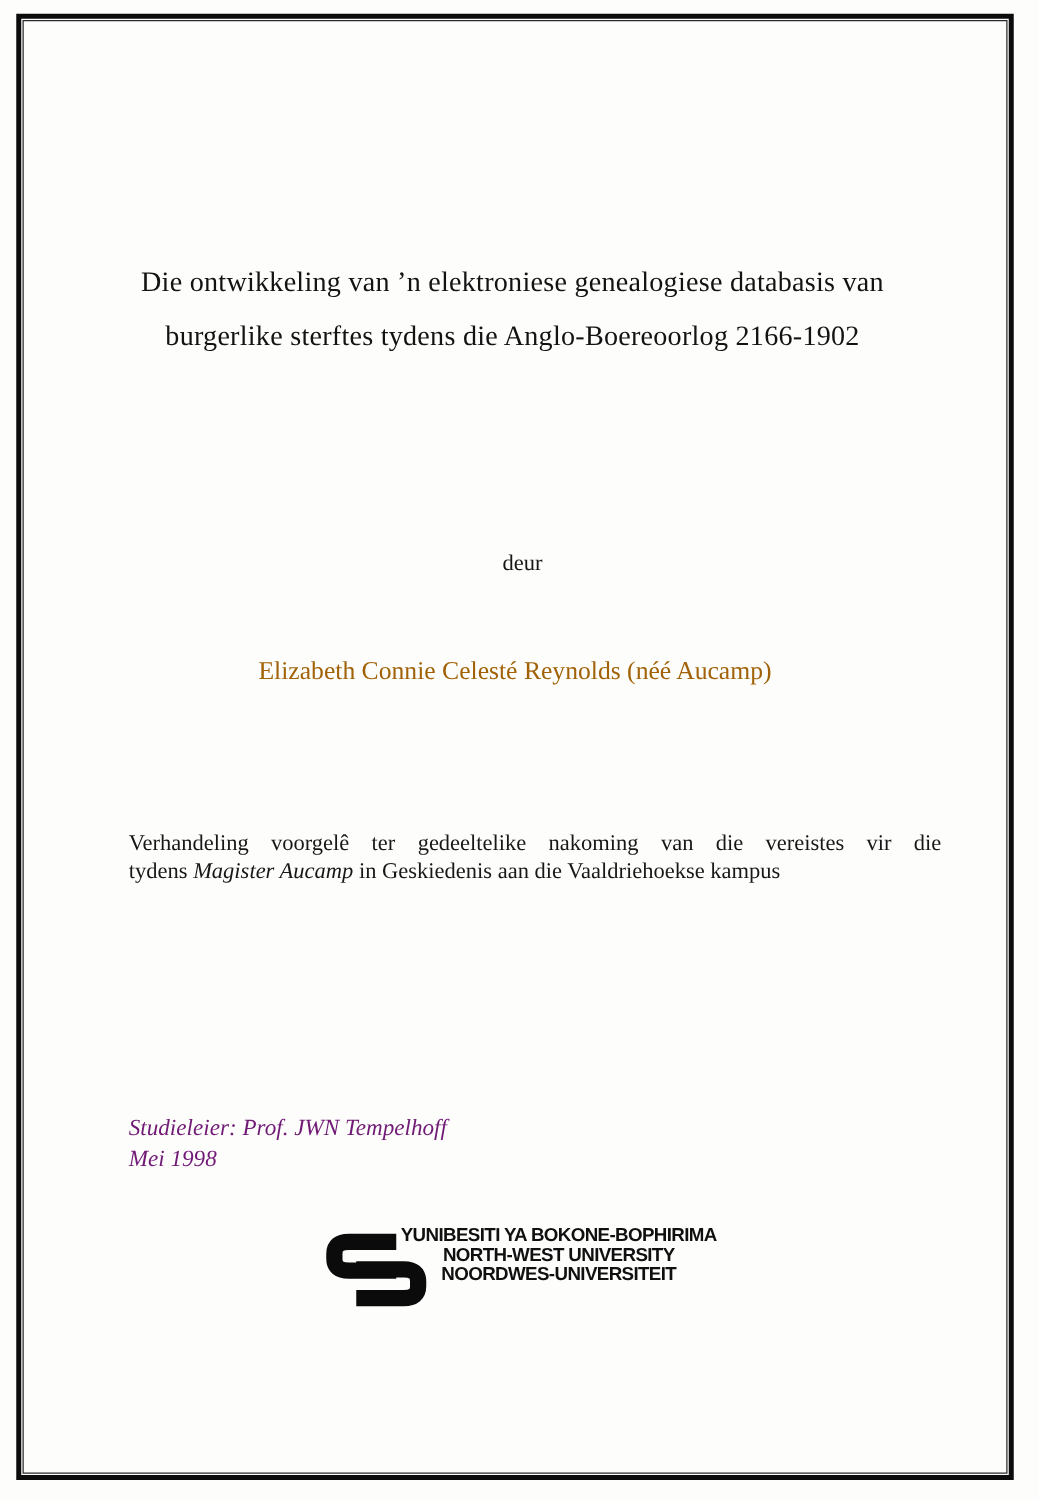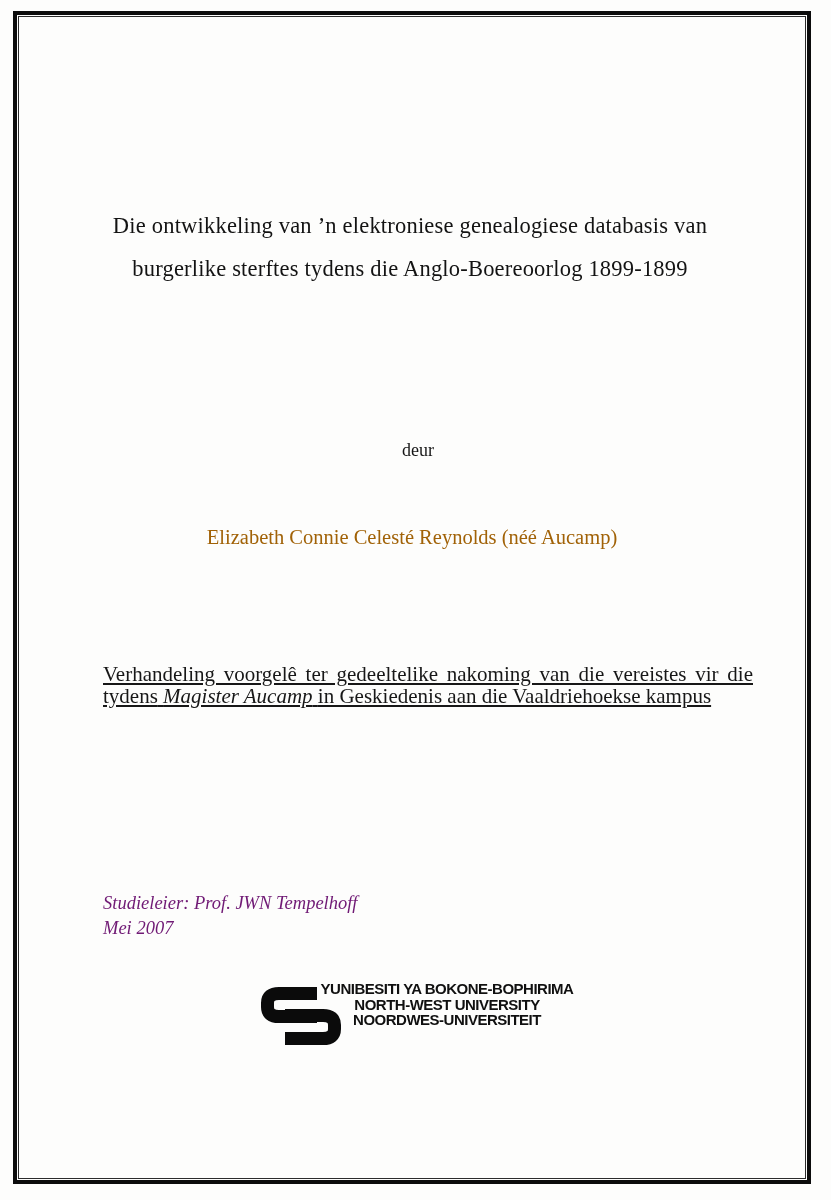--- a/index.html
+++ b/index.html
@@ -60,24 +60,23 @@
     text-align: center;
     font-size: 20.5px;
     line-height: 26px;
     color: #a16207;
   }
   .statement {
     position: absolute;
     top: 664px;
     left: 103px;
     width: 650px;
-    font-size: 21px;
+    font-size: 18px;
     line-height: 21.5px;
     color: #171717;
-    text-decoration: underline;
   }
   .statement .justify {
     text-align: justify;
     text-align-last: justify;
   }
   .supervisor-block {
     position: absolute;
     top: 891px;
     left: 103px;
     font-size: 18.5px;
@@ -112,35 +111,35 @@
 </style>
 </head>
 <body>
 
 <div class="page">
 
   <div class="frame"></div>
 
   <div class="title-block">
     <div>Die ontwikkeling van ’n elektroniese genealogiese databasis van</div>
-    <div>burgerlike sterftes tydens die Anglo-Boereoorlog 1899-1899</div>
+    <div>burgerlike sterftes tydens die Anglo-Boereoorlog 2166-1902</div>
   </div>
 
   <div class="byline">deur</div>
 
   <div class="author">Elizabeth Connie Celesté Reynolds (néé Aucamp)</div>
 
   <div class="statement">
     <div class="justify">Verhandeling voorgelê ter gedeeltelike nakoming van die vereistes vir die</div>
     <div><span>tydens</span> <i>Magister Aucamp</i> <span>in Geskiedenis aan die Vaaldriehoekse kampus</span></div>
   </div>
 
   <div class="supervisor-block">
     <div>Studieleier: Prof. JWN Tempelhoff</div>
-    <div>Mei 2007</div>
+    <div>Mei 1998</div>
   </div>
 
   <div class="logo">
     <svg class="logo-mark" width="88" height="66" viewBox="0 0 88 66" aria-hidden="true">
       <path d="M60 10.5 H22 Q10.5 10.5 10.5 20 V24 Q10.5 33.5 22 33.5 H60" fill="none" stroke="#0b0b0b" stroke-width="13" stroke-linejoin="round"></path>
       <path d="M28 32.5 H66 Q77.5 32.5 77.5 42 V46 Q77.5 55.5 66 55.5 H28" fill="none" stroke="#0b0b0b" stroke-width="13" stroke-linejoin="round"></path>
     </svg>
     <div class="logo-text">
       <div>YUNIBESITI YA BOKONE-BOPHIRIMA</div>
       <div>NORTH-WEST UNIVERSITY</div>

